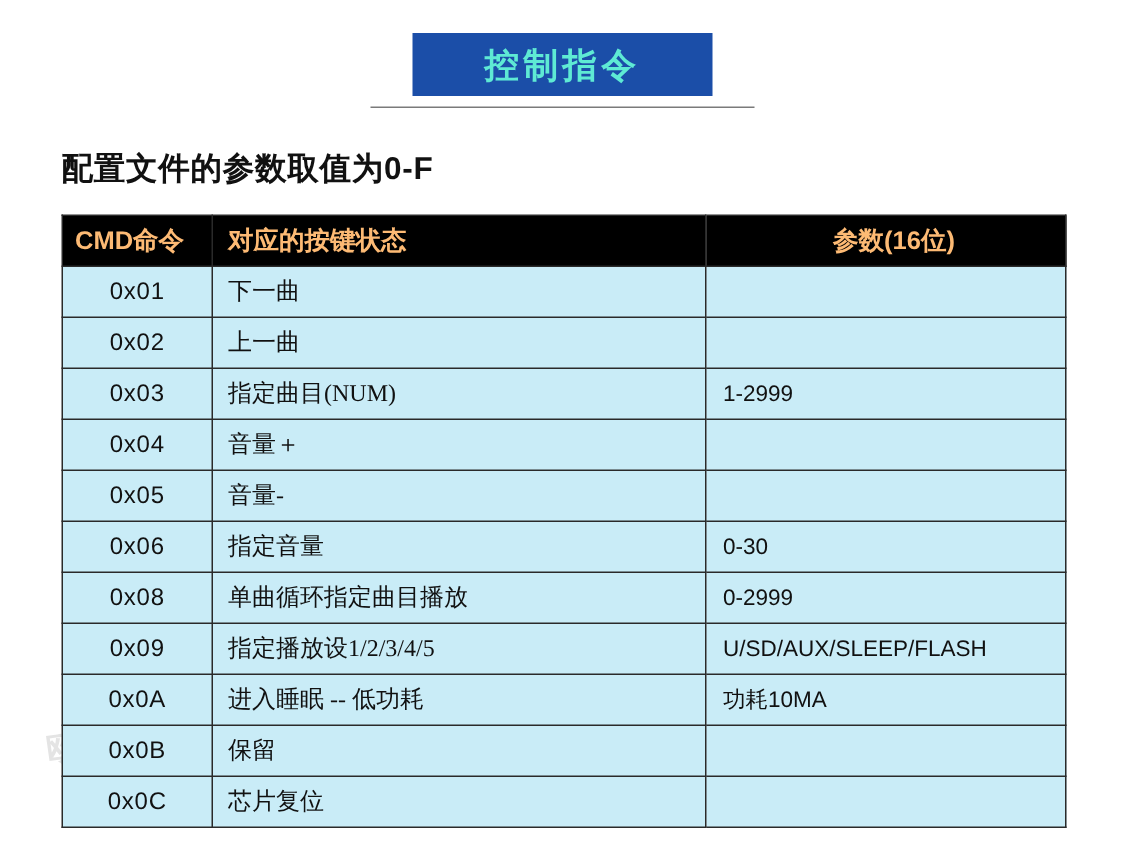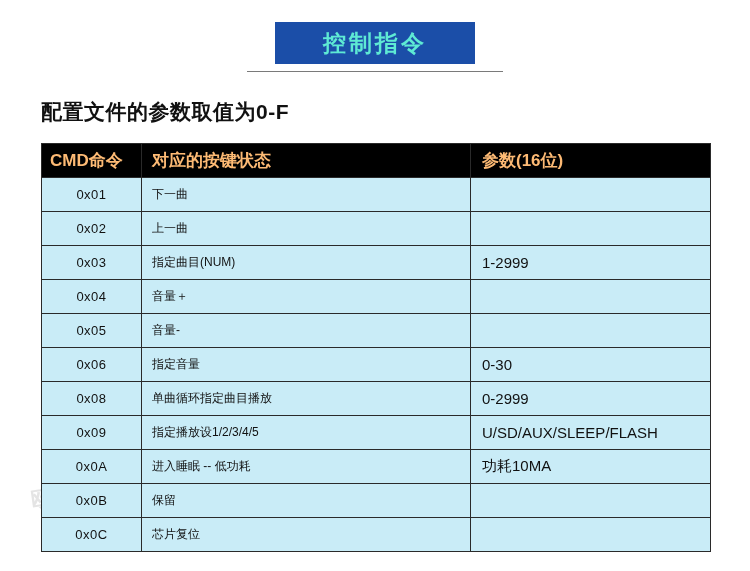--- a/index.html
+++ b/index.html
@@ -92,34 +92,35 @@
   }
   thead th {
     background: #000000;
     color: #fdba74;
     font-weight: bold;
     font-size: 17px;
     text-align: left;
   }
   thead th.c0 { padding-left: 8px; }
   thead th.c1 { padding-left: 10px; }
-  thead th.c2 { padding-left: 11px; }
+  thead th.c2 { padding-left: 11px; text-align: center; }
 
   tbody td {
     background: #c9ecf7;
     color: #111;
   }
   tbody td.c0 {
     text-align: center;
-    font-size: 13px;
+    font-size: 16px;
     letter-spacing: 0.5px;
   }
   tbody td.c1 {
     padding-left: 10px;
-    font-size: 12px;
+    font-size: 16px;
+    font-family: Liberation Serif, serif;
   }
   tbody td.c2 {
     padding-left: 11px;
     font-size: 15px;
   }
   tbody td.c2.small {
     font-size: 13.5px;
   }
   col.col0 { width: 100px; }
   col.col1 { width: 329px; }

